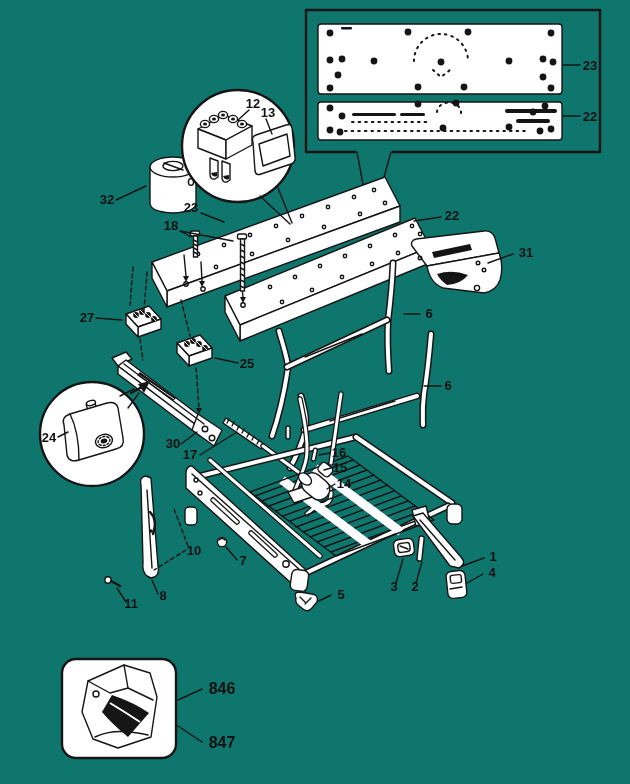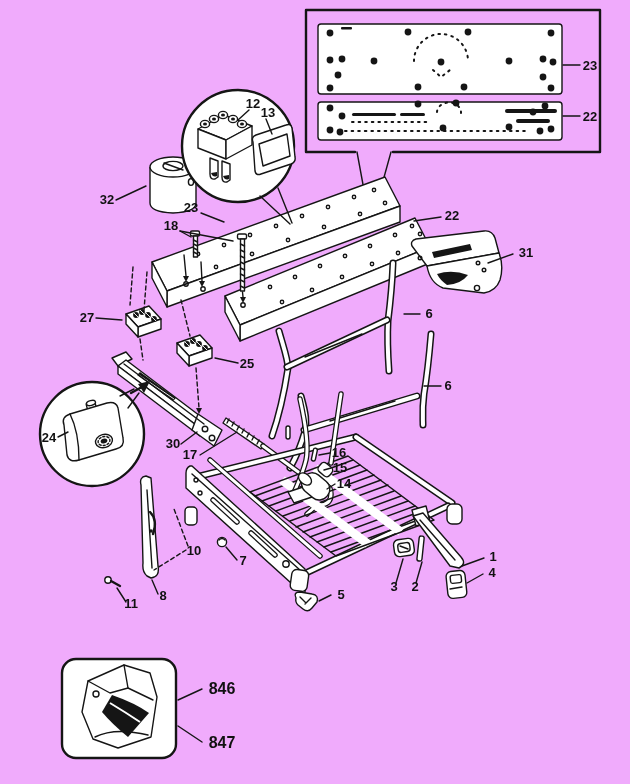--- a/index.html
+++ b/index.html
@@ -1,16 +1,16 @@
 <!DOCTYPE html>
 <html><head>
 <meta charset="utf-8">
 <style>
   html,body{margin:0;padding:0;background:#ffffff;}
-  .stage{position:relative;width:630px;height:784px;background:#f0abfc;overflow:hidden;
+  .stage{position:relative;width:630px;height:784px;background:#0f766e;overflow:hidden;
          font-family:"Liberation Sans", sans-serif;}
   svg{display:block}
   .ln{fill:none;stroke:#151515;stroke-width:1.4;stroke-linecap:round;stroke-linejoin:round;}
   .ln2{fill:none;stroke:#151515;stroke-width:2.4;stroke-linecap:round;stroke-linejoin:round;}
   .fw{fill:#ffffff;stroke:#151515;stroke-width:1.4;stroke-linejoin:round;}
   .fw2{fill:#ffffff;stroke:#151515;stroke-width:2.4;stroke-linejoin:round;}
   .fb{fill:#151515;stroke:none;}
   .dash{stroke-dasharray:4 3;}
   .dot{stroke-dasharray:1.6 5;stroke-width:2;}
   .ho{fill:none;stroke:#151515;stroke-width:7;stroke-linecap:round;stroke-linejoin:round;}

